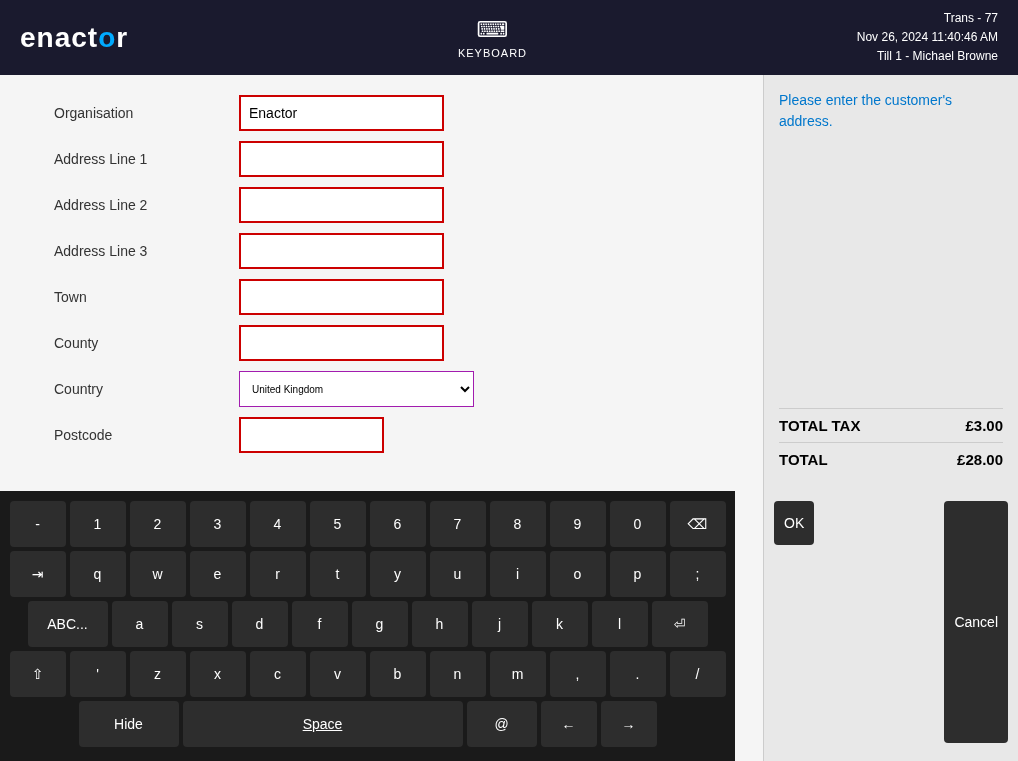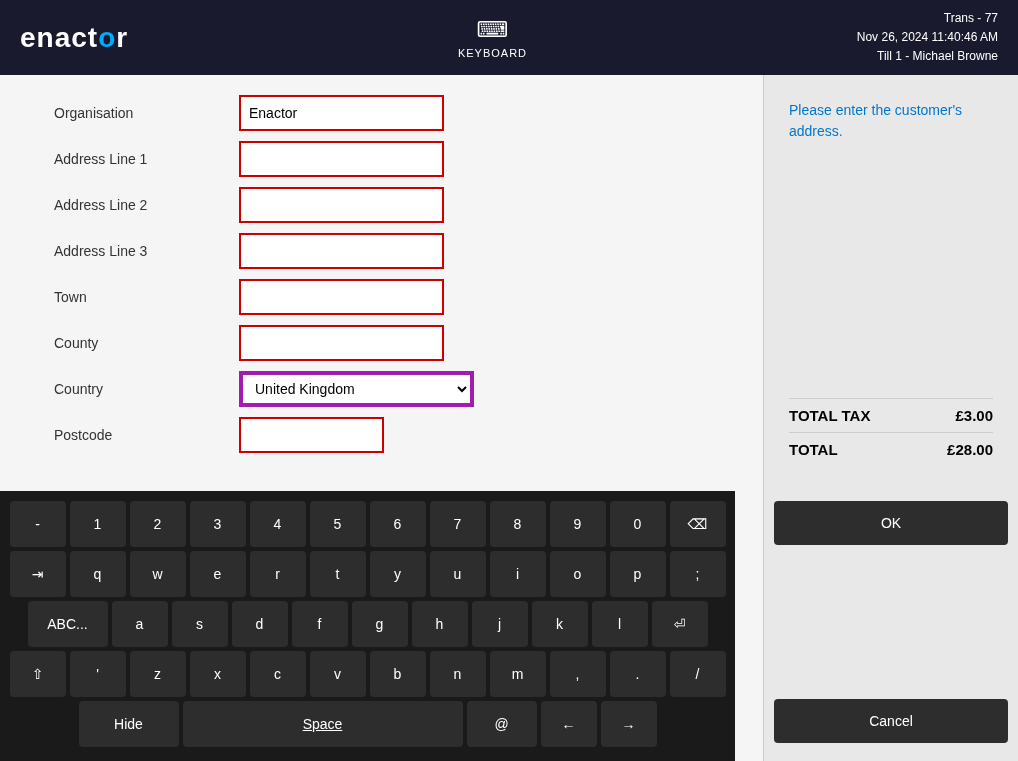--- a/index.html
+++ b/index.html
@@ -74,34 +74,34 @@
       height: 36px;
       border: 2px solid #cc0000;
       background: white;
       padding: 4px 8px;
       font-size: 14px;
       outline: none;
     }
     .form-select {
       width: 235px;
       height: 36px;
-      border: 4px solid #a21caf;
+      border: 1px solid #a21caf;
       background: white;
       padding: 4px 8px;
-      font-size: 14px;
+      font-size: 10px;
       outline: none;
     }
 
     
     .right-panel {
       width: 255px;
       background: #e8e8e8;
       display: flex;
       flex-direction: column;
-      padding: 25px;
+      padding: 15px;
       border-left: 1px solid #ccc;
     }
     .hint-text {
       color: #0077cc;
       font-size: 14px;
       line-height: 1.5;
       margin-bottom: auto;
     }
     .totals-section {
       margin-top: auto;
@@ -150,21 +150,21 @@
     }
     .key.wide { width: 80px; }
     .key.space { width: 280px; text-decoration: underline; }
     .key.hide { width: 100px; }
     .key.at { width: 70px; }
 
     .action-panel {
       width: 255px;
       background: #e8e8e8;
       display: flex;
-      flex-direction: column;
+      flex-direction: row;
       justify-content: space-between;
       padding: 10px;
       border-left: 1px solid #ccc;
       margin-left: 28px;
     }
     .action-btn {
       background: #2d2d2d;
       color: white;
       border: none;
       border-radius: 4px;

